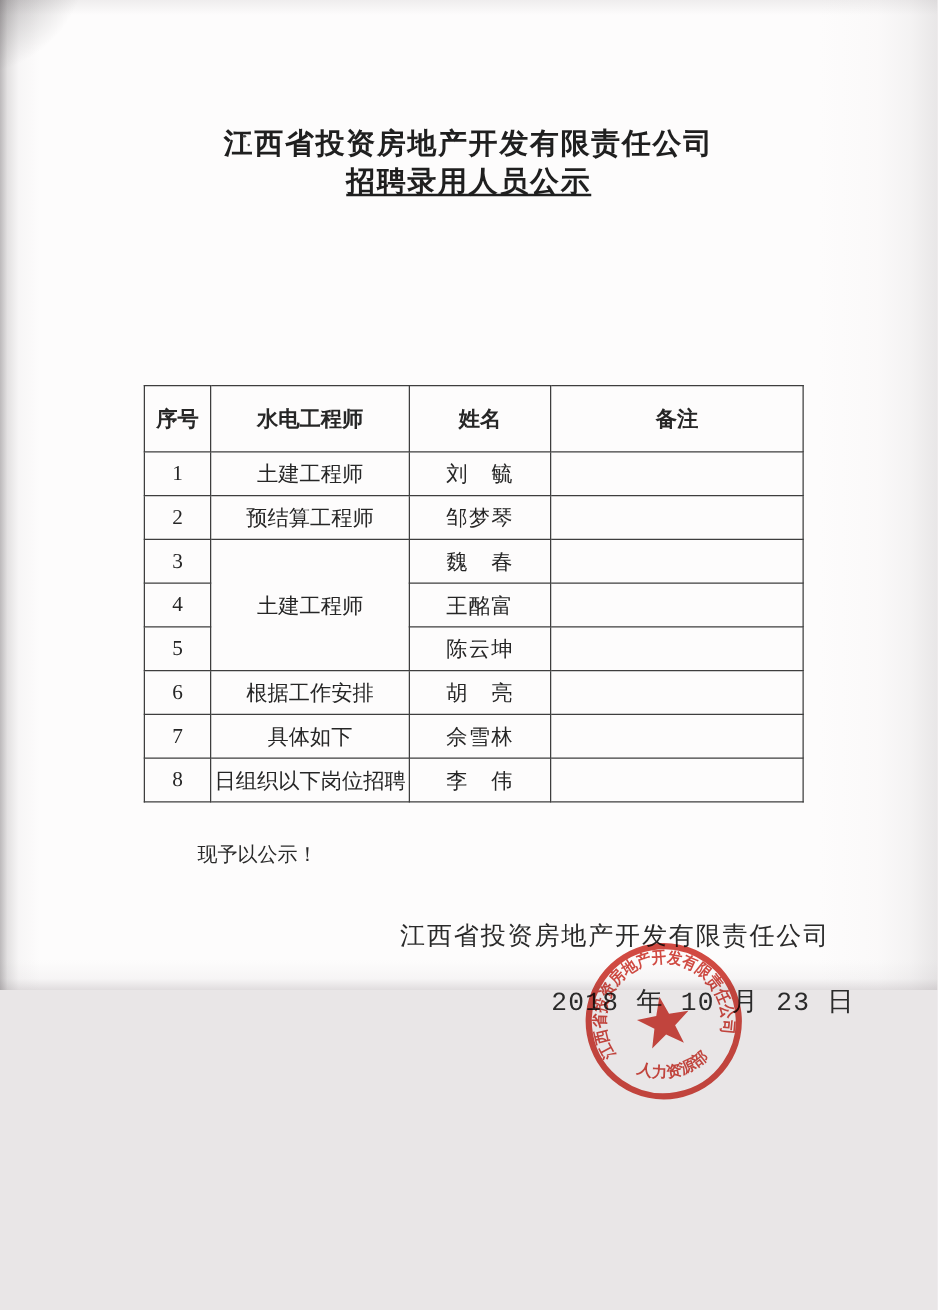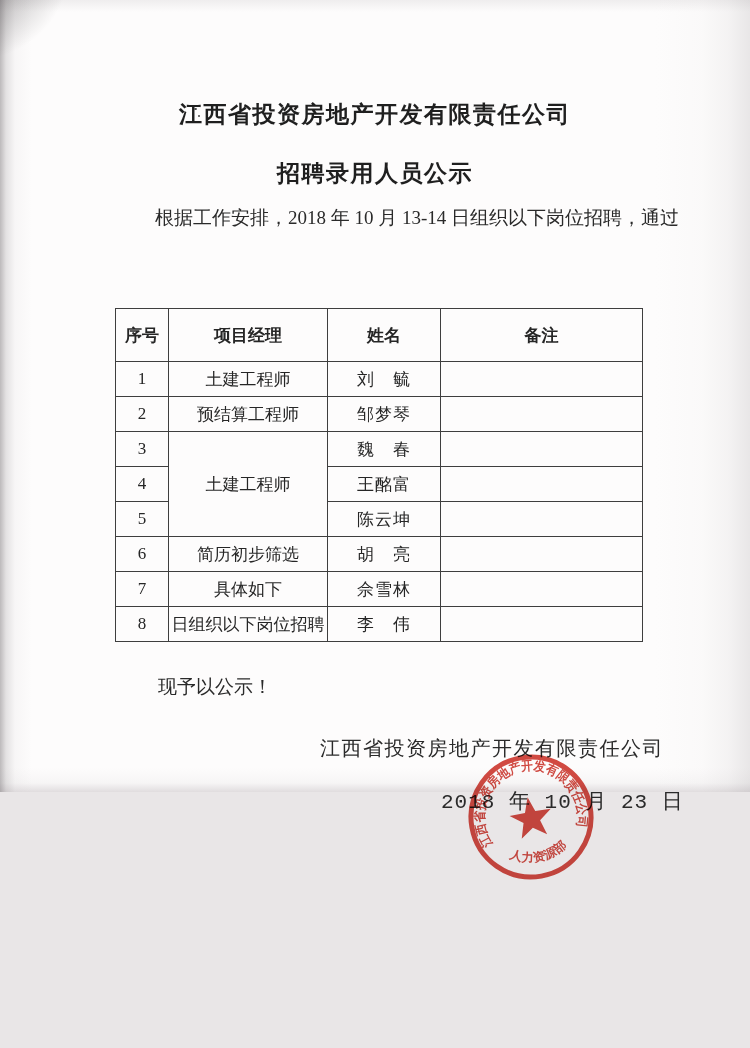--- a/index.html
+++ b/index.html
@@ -24,21 +24,21 @@
     position: absolute;
     left: 0; width: 750px;
     text-align: center;
     font-family: "Liberation Sans", sans-serif;
     font-weight: 700;
     font-size: 23px;
     letter-spacing: 1.5px;
     color: #1f1f1f;
   }
   .title-1 { top: 99px; }
-  .title-2 { top: 158px; }
+  .title-2 { top: 130px; text-decoration: underline; }
 
   .para {
     position: absolute;
     top: 194px; left: 117px; width: 528px;
     font-size: 19px;
     color: #2a2a2a;
   }
   .para .line { display: block; height: 48px; line-height: 48px; white-space: nowrap; }
   .para .indent { padding-left: 38px; }
 
@@ -63,21 +63,21 @@
     font-family: "Liberation Sans", sans-serif;
     font-weight: 700;
     font-size: 17px;
   }
   .doc-table tbody tr { height: 35px; }
   .doc-table td.name-cell { letter-spacing: 1px; }
 
   .closing {
     position: absolute;
     top: 674px; left: 158px;
-    font-size: 19px;
+    font-size: 16px;
     color: #2a2a2a;
   }
 
   .sig-company {
     position: absolute;
     top: 735px; left: 320px;
     font-size: 20px;
     letter-spacing: 1.5px;
     color: #2a2a2a;
   }
@@ -109,34 +109,33 @@
 </style>
 </head>
 <body>
 
 <div class="page">
 
   <div class="title title-1">江西省投资房地产开发有限责任公司</div>
   <div class="title title-2">招聘录用人员公示</div>
 
   <div class="para">
-    <span class="line indent">根据工作安排，2018 年 10 月 13-14 日组织以下岗位招聘，通过</span>
   </div>
 
   <table class="doc-table">
     <colgroup>
       <col style="width:53px">
         <col style="width:159px">
         <col style="width:113px">
         <col style="width:202px">
     </colgroup>
     <thead>
       <tr>
         <th>序号</th>
-        <th>项目经理</th>
+        <th>水电工程师</th>
         <th>姓名</th>
         <th>备注</th>
       </tr>
     </thead>
     <tbody>
       <tr>
         <td>1</td>
         <td>土建工程师</td>
         <td class="name-cell">刘　毓</td>
         <td></td>
@@ -158,21 +157,21 @@
         <td class="name-cell">王酩富</td>
         <td></td>
       </tr>
       <tr>
         <td>5</td>
         <td class="name-cell">陈云坤</td>
         <td></td>
       </tr>
       <tr>
         <td>6</td>
-        <td>简历初步筛选</td>
+        <td>根据工作安排</td>
         <td class="name-cell">胡　亮</td>
         <td></td>
       </tr>
       <tr>
         <td>7</td>
         <td>具体如下</td>
         <td class="name-cell">佘雪林</td>
         <td></td>
       </tr>
       <tr>

